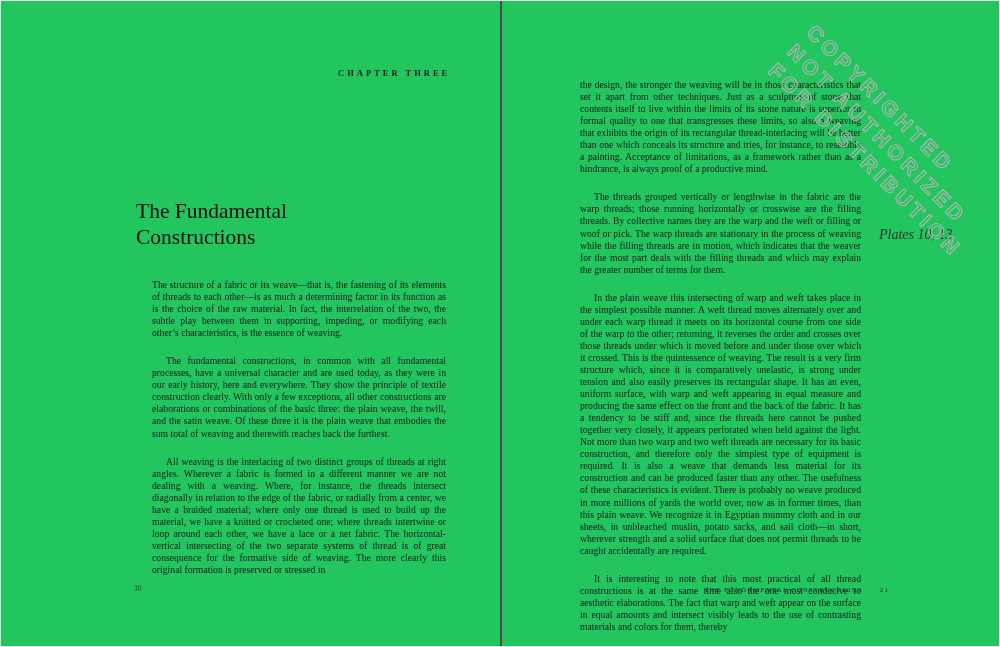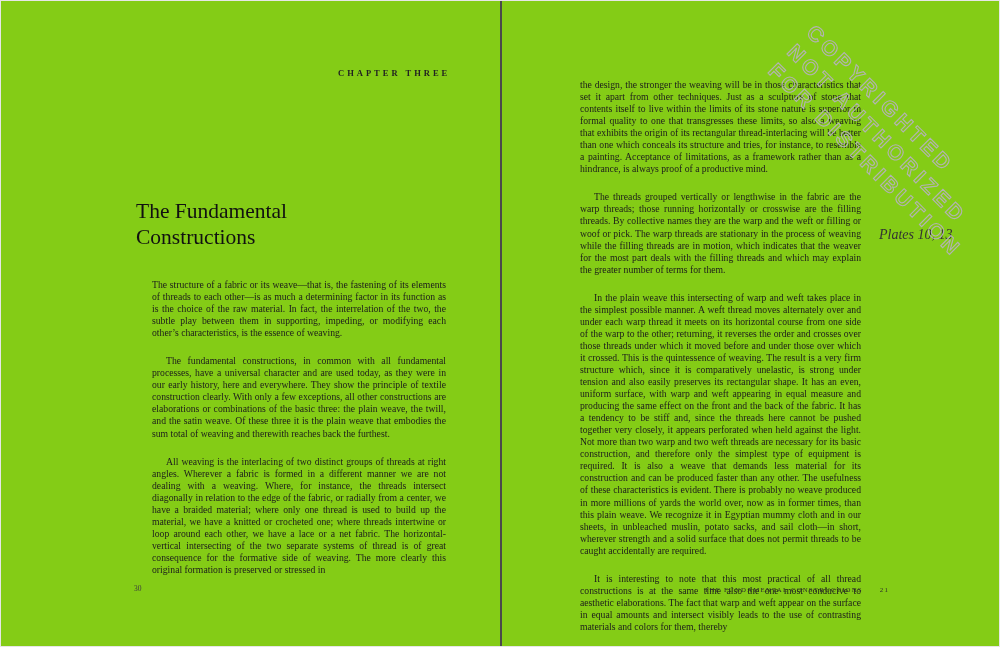--- a/index.html
+++ b/index.html
@@ -1,20 +1,20 @@
 <!DOCTYPE html>
 <html><head>
 <meta charset="utf-8">
 <style>
   html, body { margin: 0; padding: 0; background: #ffffff; }
   .spread {
     position: relative;
     width: 1000px;
     height: 647px;
-    background: #84cc16;
+    background: #22c55e;
     font-family: "Liberation Serif", serif;
     color: #1c1c1c;
     overflow: hidden;
     box-sizing: border-box;
     border: 1px solid #e6e6e6;
   }
   .gutter {
     position: absolute;
     left: 499px;
     top: 0;

